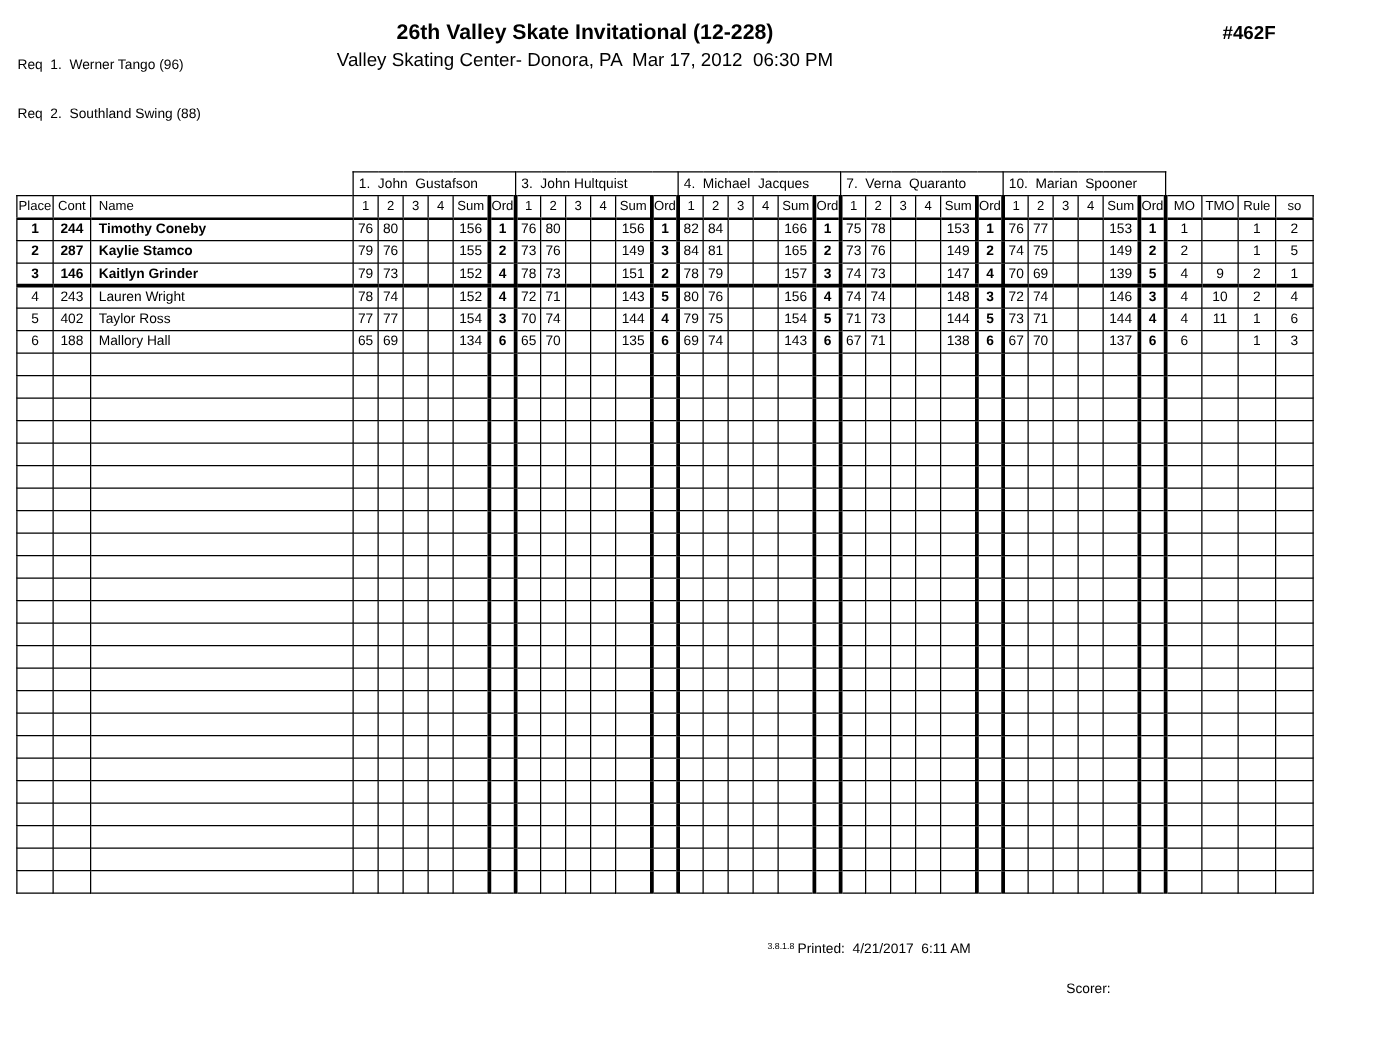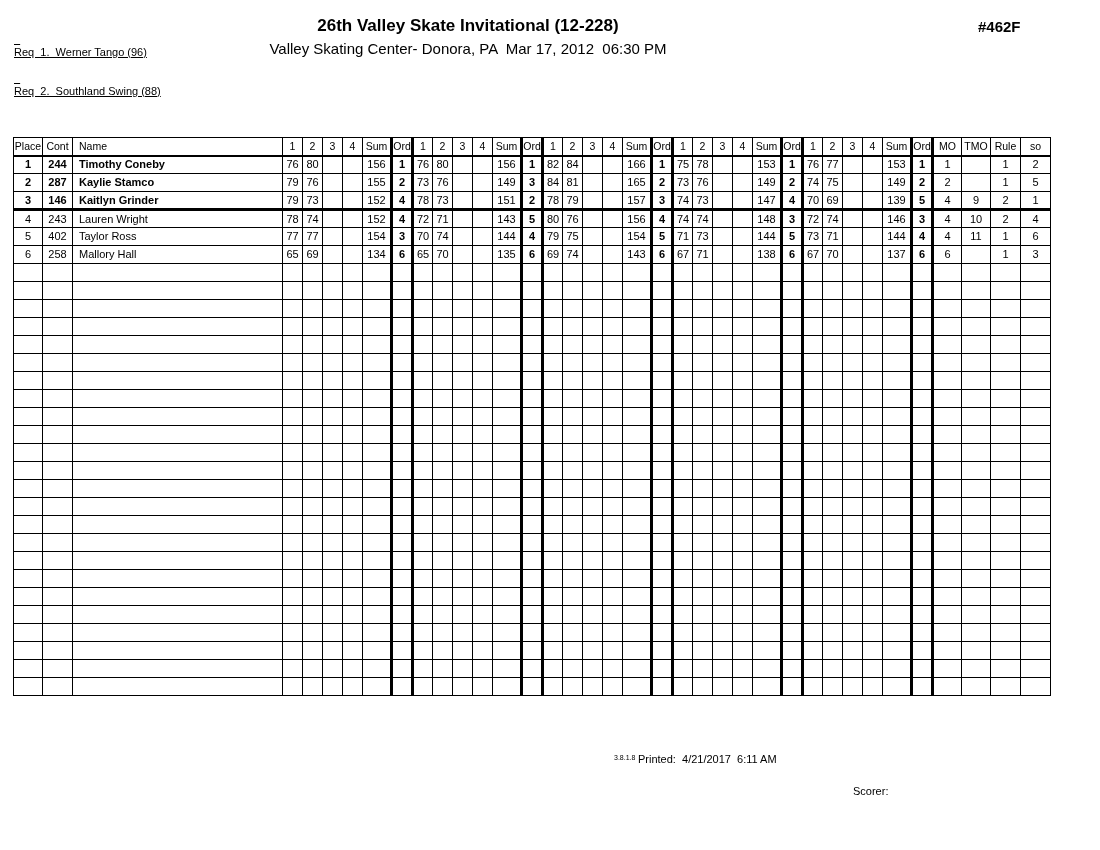--- a/index.html
+++ b/index.html
@@ -6,21 +6,21 @@
   html, body { background: #fff; }
   body {
     width: 1100px; height: 850px;
     position: relative;
     font-family: "Liberation Sans", sans-serif;
     color: #000;
     overflow: hidden;
   }
   .req-block {
     position: absolute; left: 14px; top: 20px;
-    font-size: 11px; line-height: 13px; white-space: pre; text-decoration: underline;
+    font-size: 11px; line-height: 13px; white-space: pre;
   }
   .center-head {
     position: absolute; left: 0; top: 16px; width: 936px;
     text-align: center;
   }
   .center-head .title   { font-size: 17px; font-weight: bold; }
   .center-head .venue   { font-size: 15px; margin-top: 4px; white-space: pre; }
   .center-head .event   { font-size: 19px; font-weight: bold; margin-top: 3px; letter-spacing: 0.5px; }
   .center-head .report  { font-size: 16px; margin-top: 4px; }
   .code {
@@ -106,20 +106,29 @@
       <col style="width: 20px;">
       <col style="width: 20px;">
       <col style="width: 29px;">
       <col style="width: 21px;">
       <col style="width: 29px;">
       <col style="width: 29px;">
       <col style="width: 30px;">
       <col style="width: 30px;">
     </colgroup>
     <thead>
+      <tr class="judge-row">
+        <th class="no-border" colspan="3"></th>
+        <th class="judge-name" colspan="6">1.  John  Gustafson</th>
+        <th class="judge-name" colspan="6">3.  John Hultquist</th>
+        <th class="judge-name" colspan="6">4.  Michael  Jacques</th>
+        <th class="judge-name" colspan="6">7.  Verna  Quaranto</th>
+        <th class="judge-name" colspan="6">10.  Marian  Spooner</th>
+        <th class="no-border" colspan="4"></th>
+      </tr>
       <tr class="col-head">
         <th class="place">Place</th>
         <th class="cont">Cont</th>
         <th class="name-col">Name</th>
         <th>1</th>
         <th>2</th>
         <th>3</th>
         <th>4</th>
         <th>Sum</th>
         <th class="ord">Ord</th>
@@ -344,21 +353,21 @@
         <td></td>
         <td>144</td>
         <td class="ord">4</td>
         <td>4</td>
         <td>11</td>
         <td>1</td>
         <td>6</td>
       </tr>
       <tr>
         <td class="place">6</td>
-        <td class="cont">258</td>
+        <td class="cont">188</td>
         <td class="name-col">Mallory Hall</td>
         <td>65</td>
         <td>69</td>
         <td></td>
         <td></td>
         <td>134</td>
         <td class="ord">6</td>
         <td>65</td>
         <td>70</td>
         <td></td>

